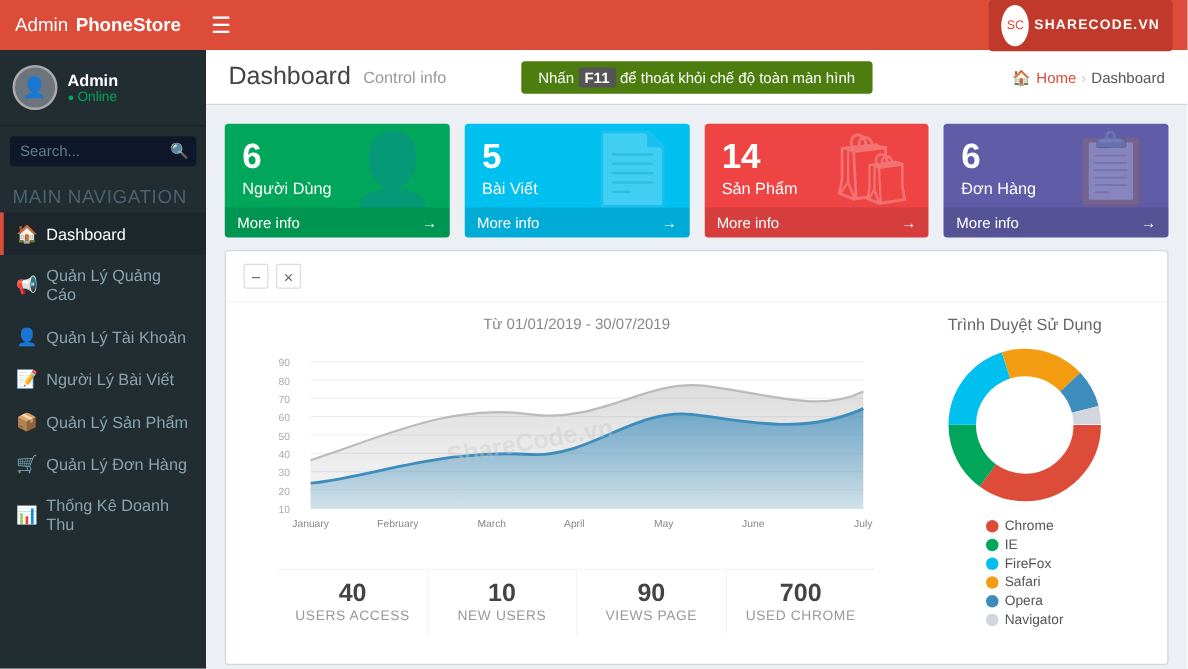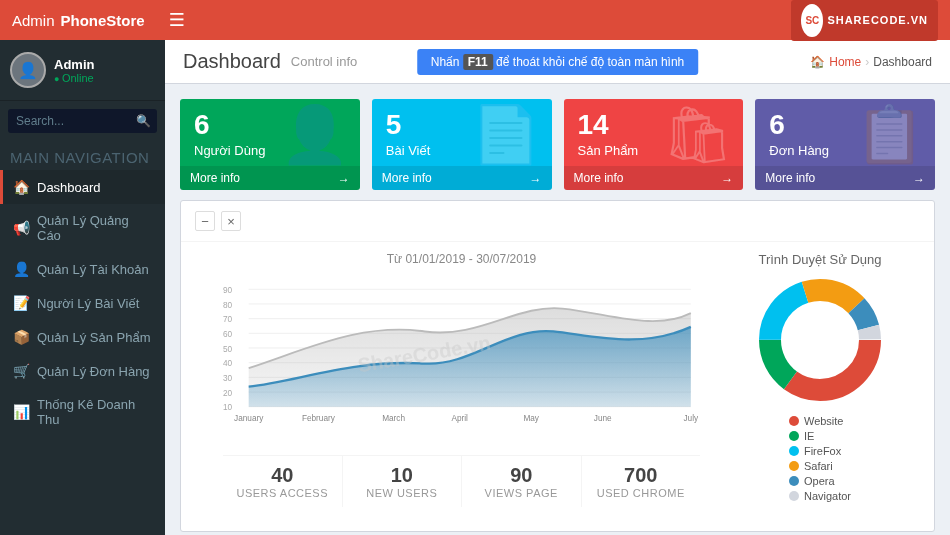--- a/index.html
+++ b/index.html
@@ -46,21 +46,21 @@
     .top-right-logo .logo-badge {
       background: white;
       color: #dd4b39;
       border-radius: 50%;
       width: 22px;
       height: 33px;
       display: flex;
       align-items: center;
       justify-content: center;
       font-size: 10px;
-      font-weight: bold;
+      font-weight: normal;
     }
 
     
     .main-layout {
       display: flex;
       height: 495px;
     }
 
     
     .sidebar {
@@ -168,21 +168,21 @@
     .content-header h1 {
       font-size: 20px;
       font-weight: 400;
       color: #444;
     }
     .content-header .subtitle {
       color: #999;
       font-size: 13px;
     }
     .f11-notice {
-      background: #3b82f6;
+      background: #4d7c0f;
       color: white;
       padding: 6px 14px;
       border-radius: 3px;
       font-size: 12px;
       position: absolute;
       left: 50%;
       transform: translateX(-50%);
     }
     .f11-notice .key {
       background: #555;
@@ -596,21 +596,21 @@
               <circle cx="65" cy="65" r="50" fill="none" stroke="#00a65a" stroke-width="22" stroke-dasharray="47 267" stroke-dashoffset="-110"></circle>
               <circle cx="65" cy="65" r="50" fill="none" stroke="#00c0ef" stroke-width="22" stroke-dasharray="63 251" stroke-dashoffset="-157"></circle>
               <circle cx="65" cy="65" r="50" fill="none" stroke="#f39c12" stroke-width="22" stroke-dasharray="56 258" stroke-dashoffset="-220"></circle>
               <circle cx="65" cy="65" r="50" fill="none" stroke="#3c8dbc" stroke-width="22" stroke-dasharray="25 289" stroke-dashoffset="-276"></circle>
               <circle cx="65" cy="65" r="50" fill="none" stroke="#d2d6de" stroke-width="22" stroke-dasharray="12 302" stroke-dashoffset="-301"></circle>
               <circle cx="65" cy="65" r="35" fill="white"></circle>
             </svg>
             <ul class="donut-legend">
               <li>
                 <span class="dot" style="background:#dd4b39;"></span>
-                <span>Website</span>
+                <span>Chrome</span>
               </li>
               <li>
                 <span class="dot" style="background:#00a65a;"></span>
                 <span>IE</span>
               </li>
               <li>
                 <span class="dot" style="background:#00c0ef;"></span>
                 <span>FireFox</span>
               </li>
               <li>

